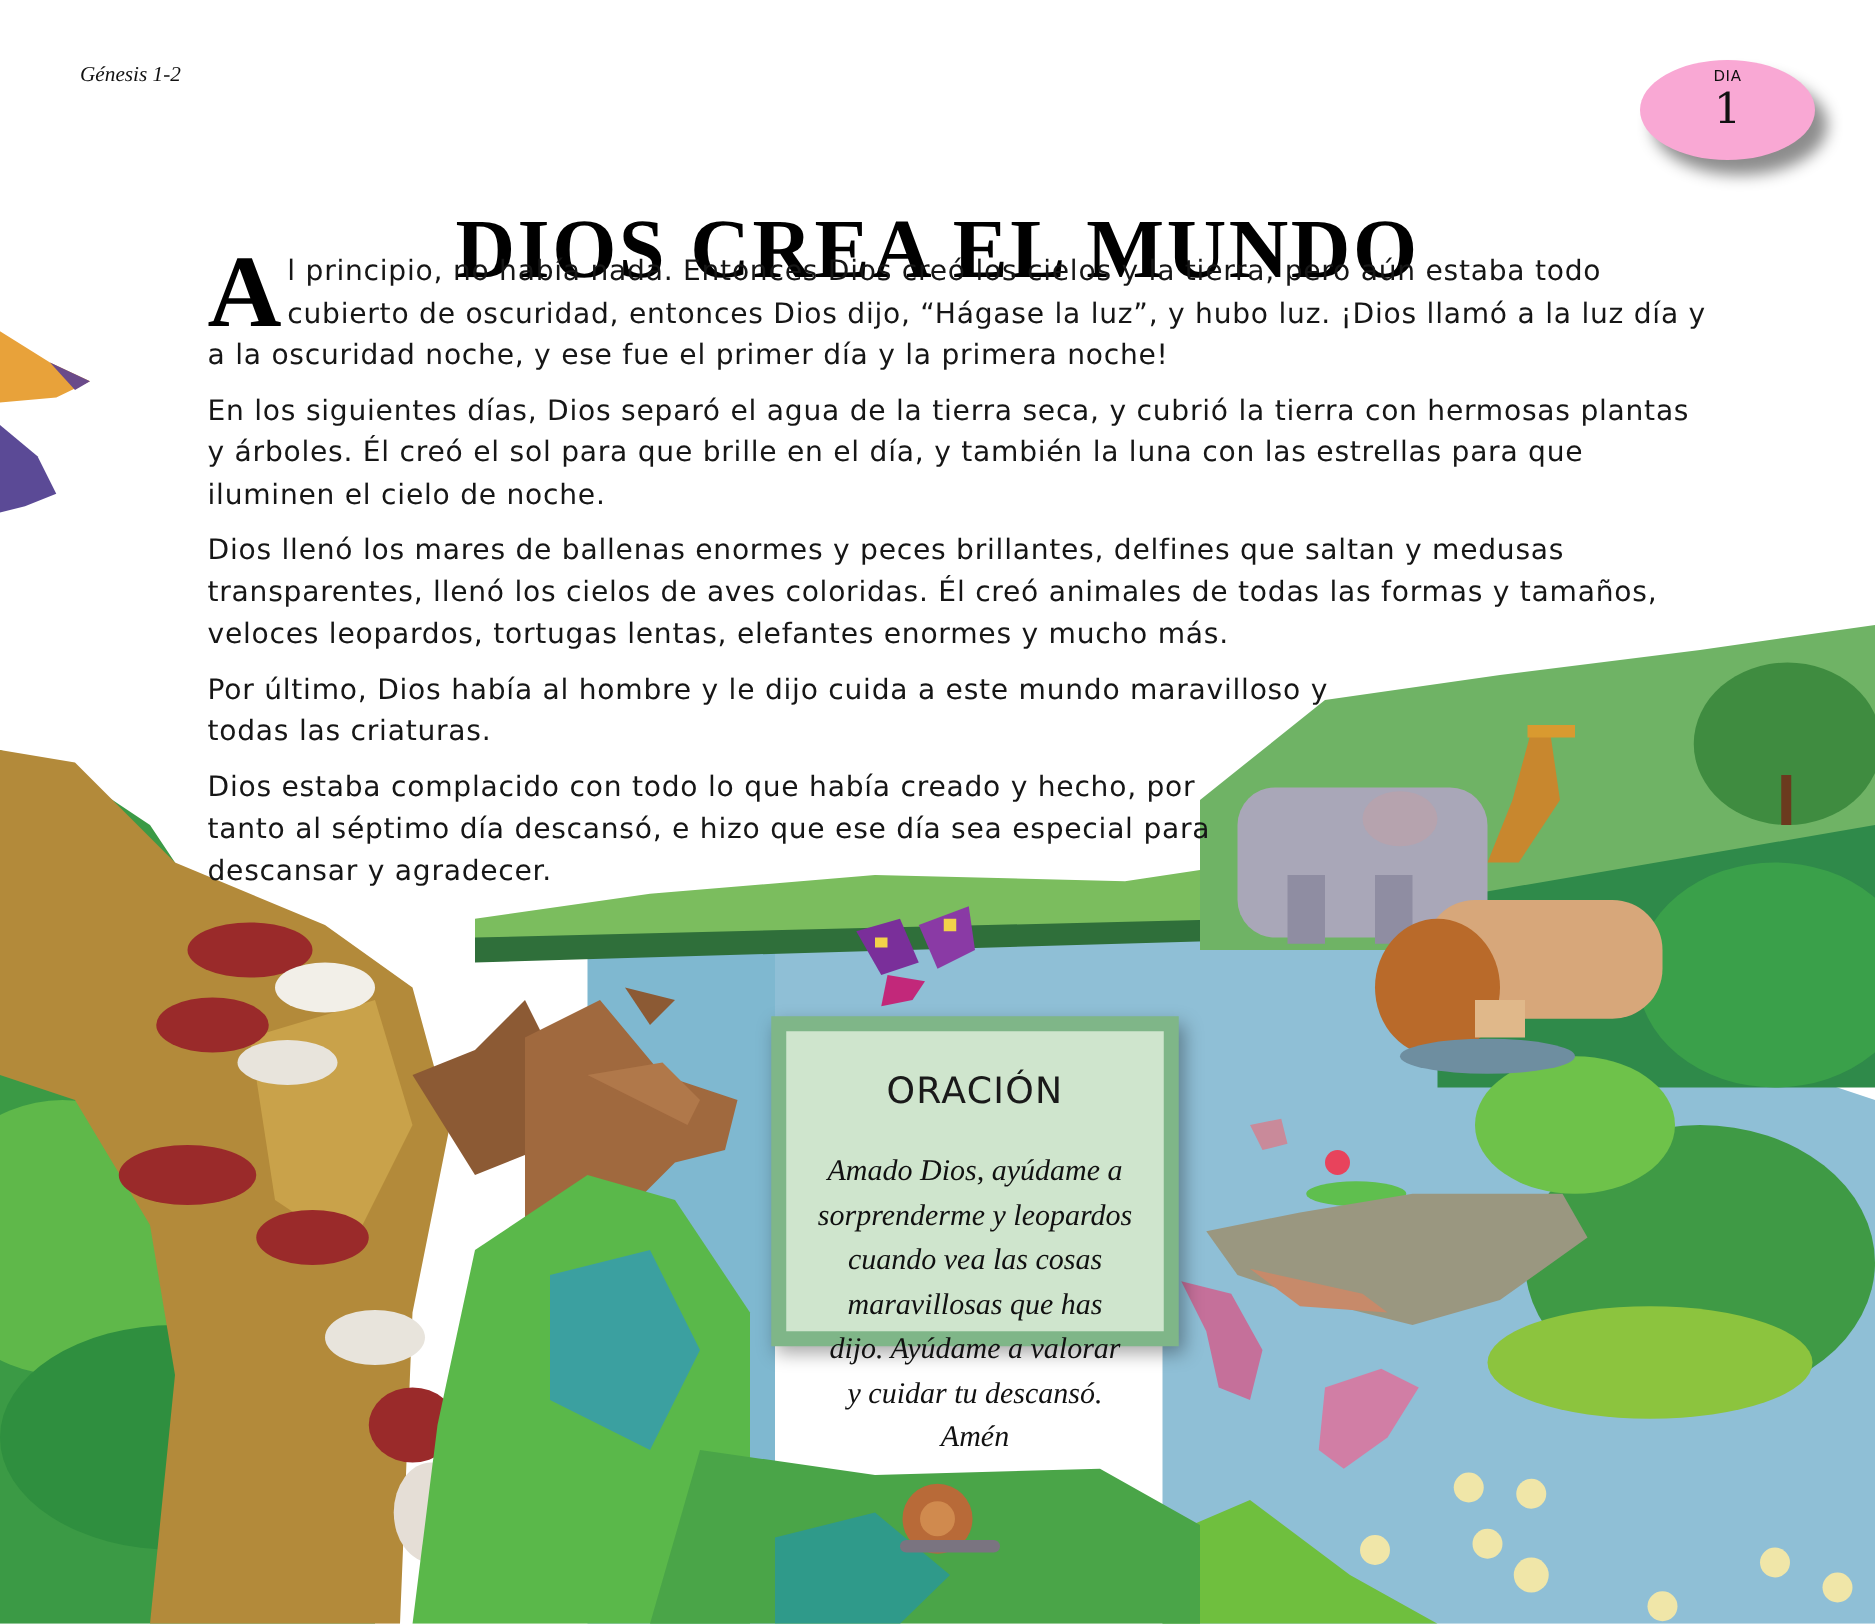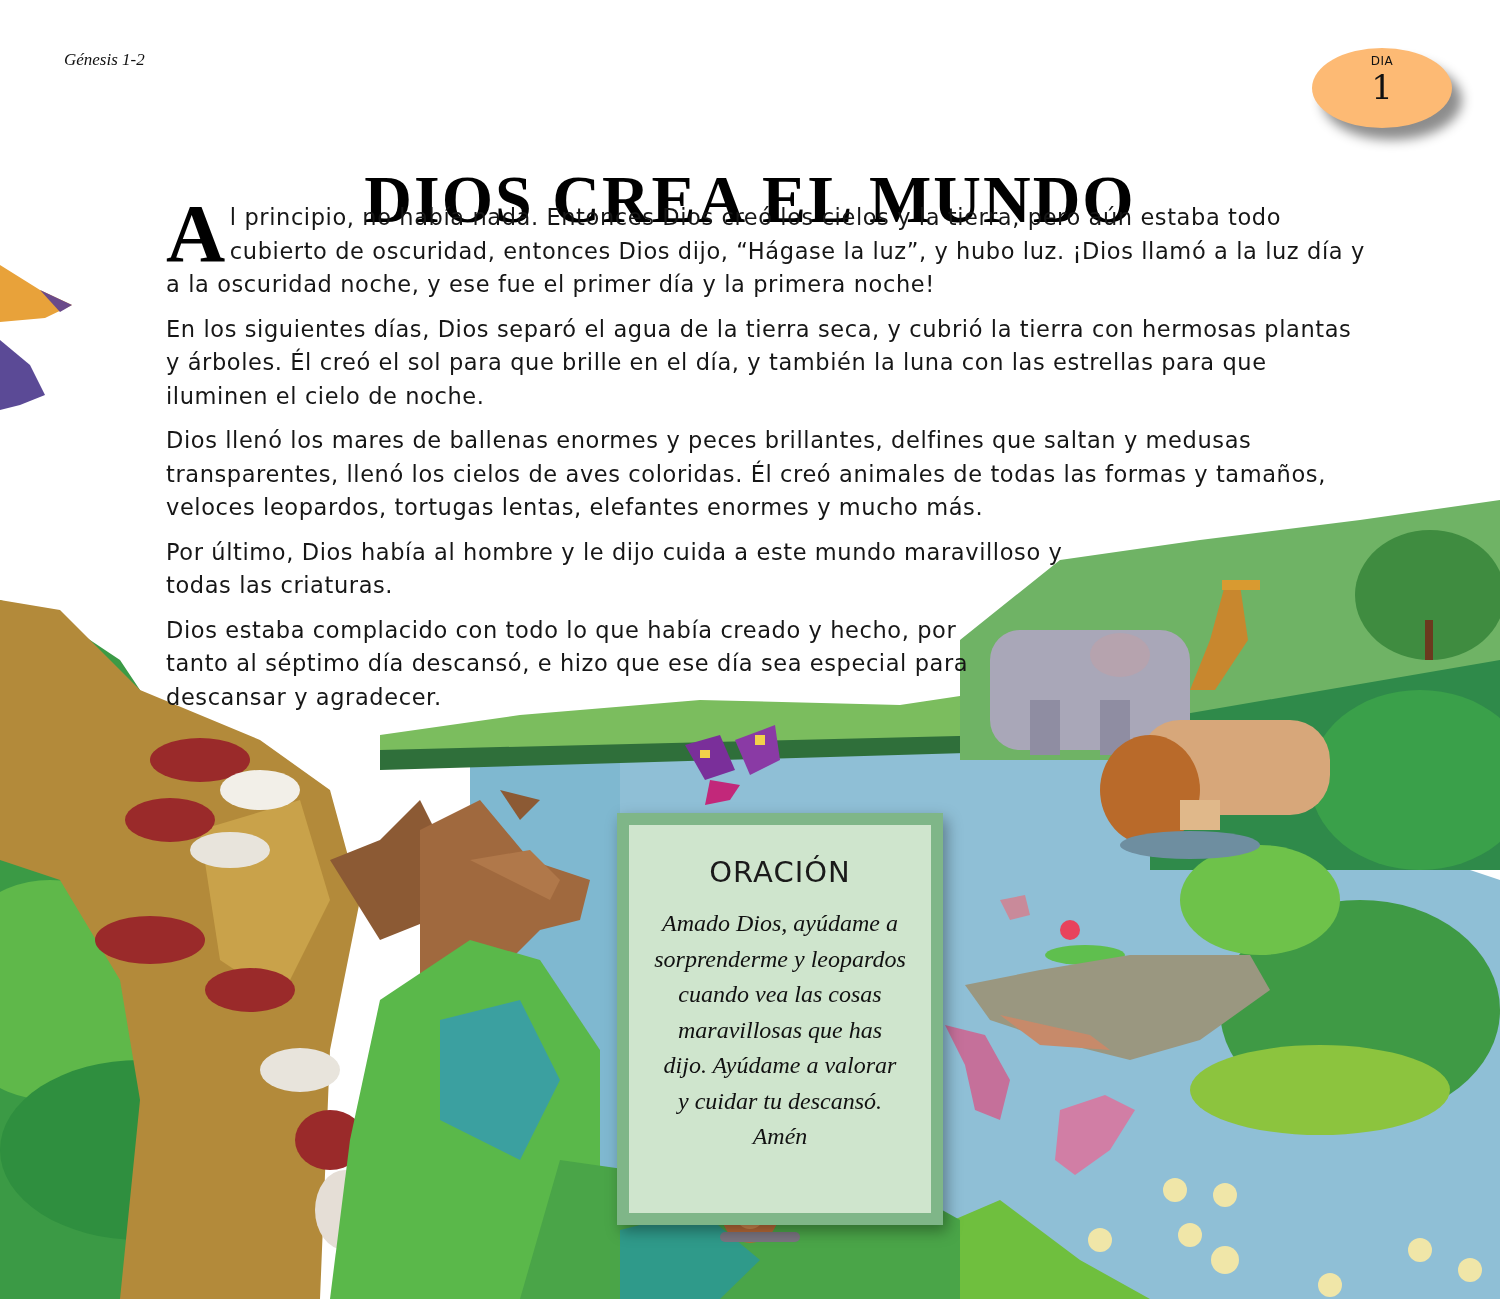--- a/index.html
+++ b/index.html
@@ -10,21 +10,21 @@
     color: #111;
   }
   .scene { position: absolute; left: 0; top: 0; width: 1500px; height: 1299px; z-index: 0; }
   .ref {
     position: absolute; left: 64px; top: 50px;
     font-family: "Liberation Serif", serif; font-style: italic;
     font-size: 17px; color: #111; z-index: 3;
   }
   .day-badge {
     position: absolute; left: 1312px; top: 48px; width: 140px; height: 80px;
-    border-radius: 50%; background: #fdba74;
+    border-radius: 50%; background: #f9a8d4;
     box-shadow: 10px 12px 12px rgba(0,0,0,0.45);
     text-align: center; z-index: 3;
   }
   .day-badge .lbl { display: block; font-family: "DejaVu Sans", sans-serif; font-size: 12px; margin-top: 6px; letter-spacing: 0.5px; }
   .day-badge .num { display: block; font-family: "DejaVu Serif", serif; font-size: 34px; line-height: 34px; margin-top: 2px; }
   .title {
     position: absolute; left: 0; top: 118px; width: 1500px; text-align: center;
     font-family: "Liberation Serif", serif; font-weight: bold;
     font-size: 66px; letter-spacing: 2px; color: #000; z-index: 3;
     transform: scaleY(1.02);
@@ -35,35 +35,35 @@
     color: #161616; letter-spacing: 0.6px;
   }
   .body-text p { margin: 0 0 11px 0; }
   .dropcap {
     float: left; font-family: "Liberation Serif", serif; font-weight: bold;
     font-size: 82px; line-height: 62px; margin: 2px 4px 0 0; color: #000;
   }
   .p4 { width: 900px; }
   .p5 { width: 830px; }
   .prayer-outer {
-    position: absolute; left: 617px; top: 813px; width: 326px; height: 412px;
+    position: absolute; left: 617px; top: 813px; width: 326px; height: 264px;
     background: #7fb688; z-index: 3;
     box-shadow: 4px 6px 14px rgba(0,0,0,0.35);
   }
   .prayer-inner {
     position: absolute; left: 12px; top: 12px; right: 12px; bottom: 12px;
     background: #cfe5cd; text-align: center;
   }
   .prayer-title {
     font-family: "DejaVu Sans", sans-serif; font-size: 29px; letter-spacing: 1px;
     margin-top: 30px; color: #1a1a1a; font-weight: normal;
   }
   .prayer-text {
     font-family: "Liberation Serif", serif; font-style: italic;
-    font-size: 24px; line-height: 35.5px; margin-top: 17px; color: #111;
+    font-size: 24px; line-height: 35.5px; margin-top: 31px; color: #111;
     padding: 0 4px;
   }
 </style>
 </head>
 <body>
 
 <svg class="scene" viewBox="0 0 1500 1299" xmlns="http://www.w3.org/2000/svg">
 
   <g>
     <polygon points="0,265 40,290 72,305 45,318 0,322" fill="#e8a23a"></polygon>

